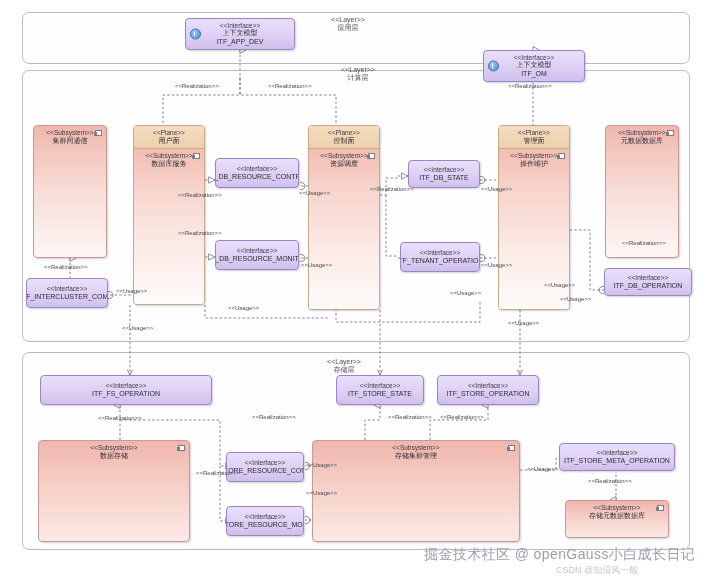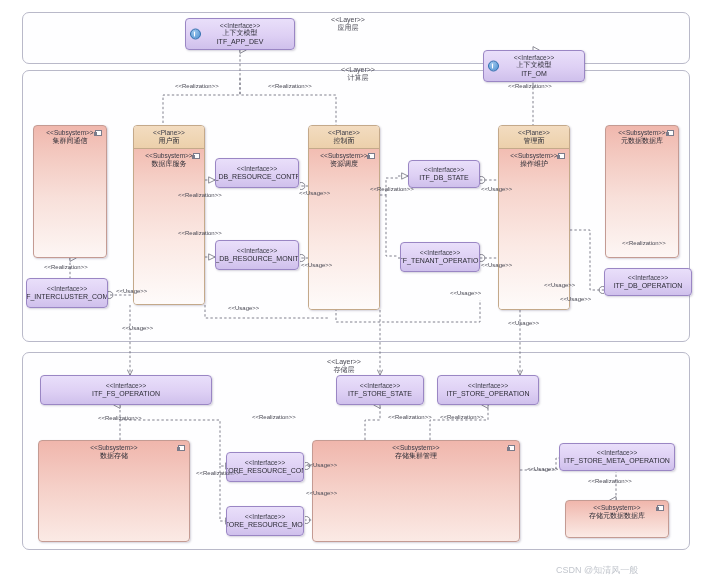--- a/index.html
+++ b/index.html
@@ -368,15 +368,16 @@
   <div class="elabel" style="left:560px;top:296px;">&lt;&lt;Usage&gt;&gt;</div>
   <div class="elabel" style="left:228px;top:305px;">&lt;&lt;Usage&gt;&gt;</div>
   <div class="elabel" style="left:122px;top:325px;">&lt;&lt;Usage&gt;&gt;</div>
 
   <div class="elabel" style="left:450px;top:290px;">&lt;&lt;Usage&gt;&gt;</div>
   <div class="elabel" style="left:508px;top:320px;">&lt;&lt;Usage&gt;&gt;</div>
   <div class="elabel" style="left:306px;top:462px;">&lt;&lt;Usage&gt;&gt;</div>
   <div class="elabel" style="left:306px;top:490px;">&lt;&lt;Usage&gt;&gt;</div>
   <div class="elabel" style="left:527px;top:466px;">&lt;&lt;Usage&gt;&gt;</div>
 
+  <div class="wm-main" style="left:424px;top:546px;">掘金技术社区 @ openGauss小白成长日记</div>
   <div class="wm-sub" style="left:556px;top:564px;">CSDN @知清风一般</div>
 
 </div>
 
 </body></html>

